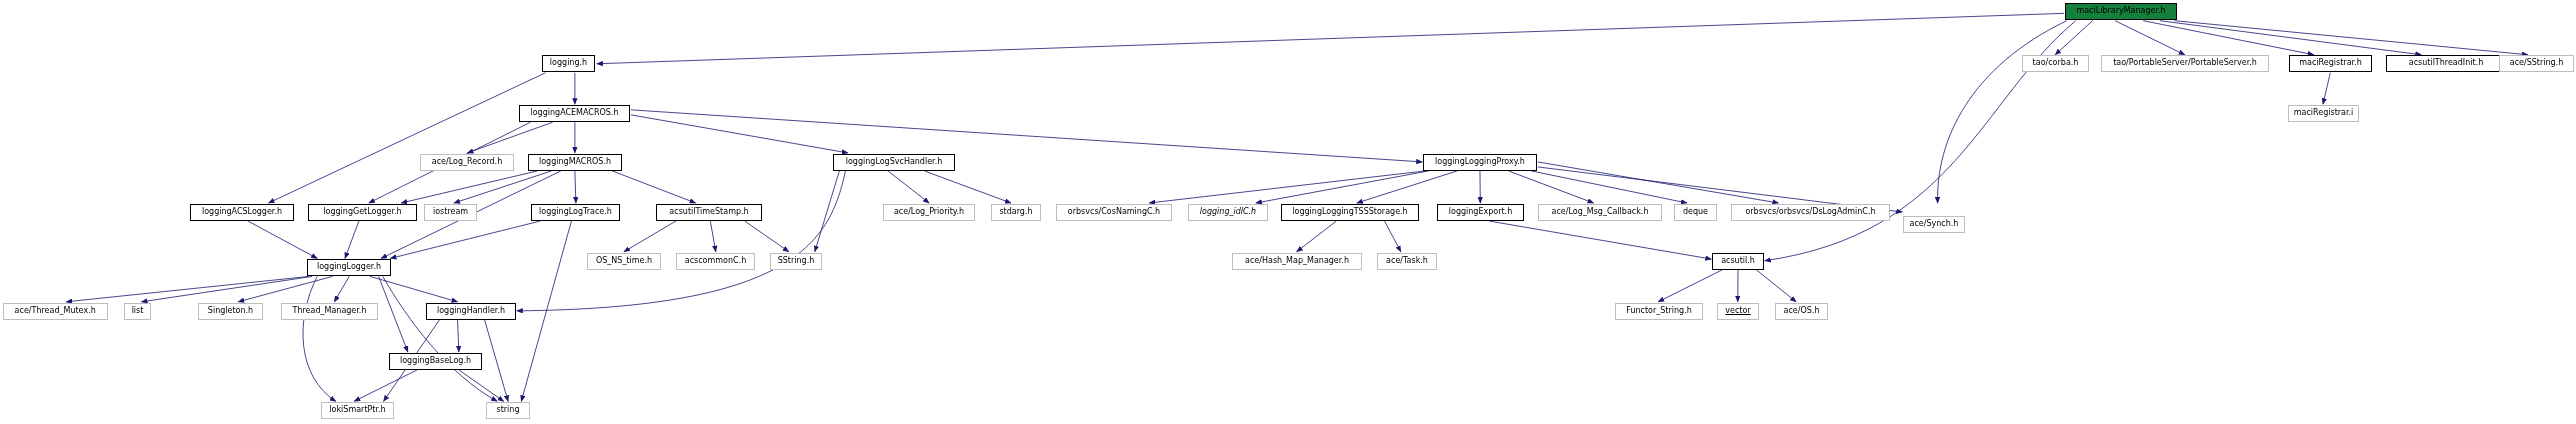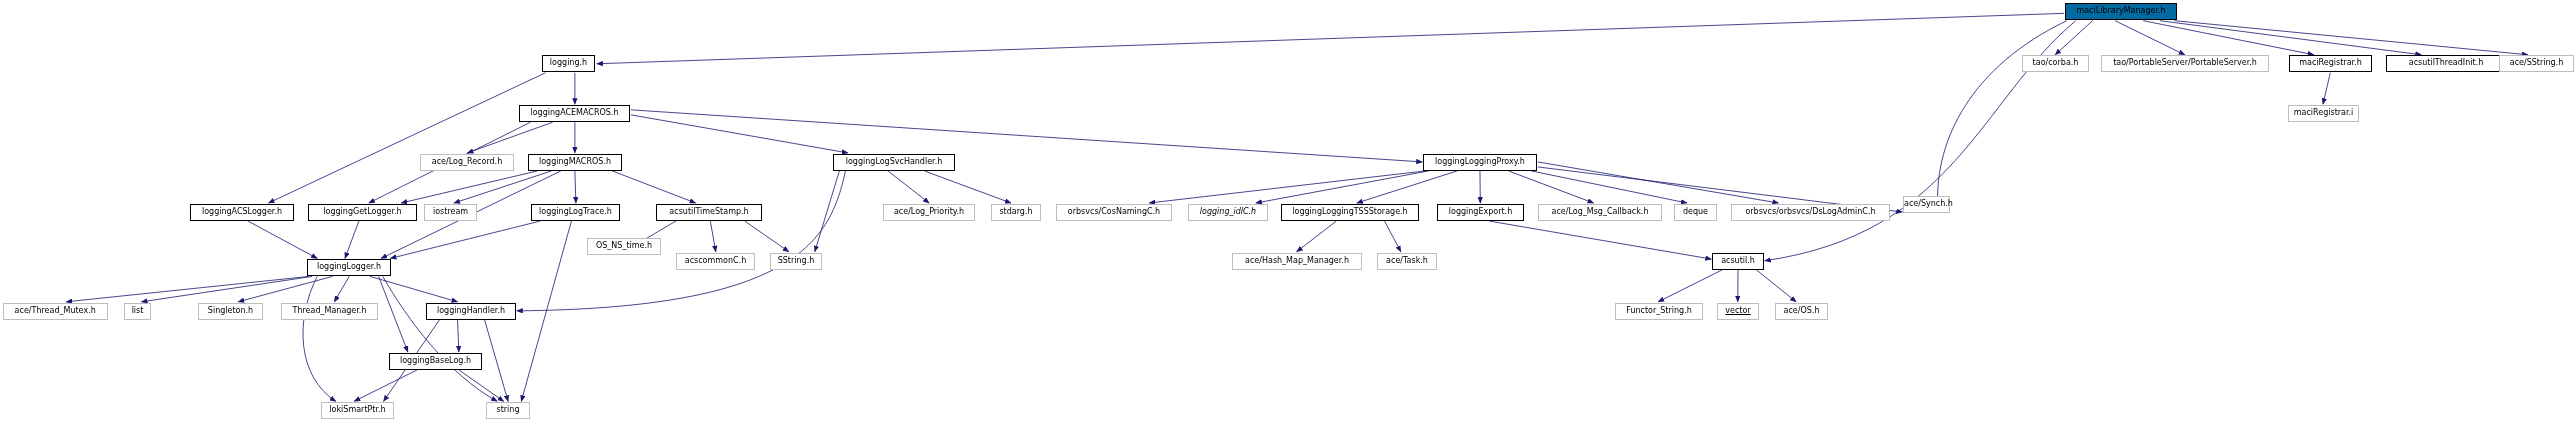--- a/index.html
+++ b/index.html
@@ -3,21 +3,21 @@
 <meta charset="utf-8">
 <style>
   html,body{margin:0;padding:0;background:#ffffff;}
   #stage{position:relative;width:2576px;height:424px;background:#ffffff;overflow:hidden;
          font-family:"DejaVu Sans","Liberation Sans",sans-serif;}
   #edges{position:absolute;left:0;top:0;width:2576px;height:424px;pointer-events:none;}
   .node{position:absolute;height:16.7px;box-sizing:border-box;background:#ffffff;
         border:0.7px solid #000000;text-align:center;line-height:14.7px;font-size:8px;
         color:#000000;white-space:nowrap;cursor:pointer;}
   .node.ext{border:0.7px solid #bdbdbd;cursor:default;}
-  .node.main{background:#0369a1;border:0.7px solid #000000;}
+  .node.main{background:#15803d;border:0.7px solid #000000;}
 </style>
 </head>
 <body>
 
 <div id="stage">
   <svg id="edges" viewBox="0 0 3856 635" xmlns="http://www.w3.org/2000/svg">
       <defs>
         <marker id="arr" markerWidth="10" markerHeight="8" refX="9" refY="4" orient="auto" markerUnits="userSpaceOnUse">
           <path d="M0,0 L10,4 L0,8 z" fill="#191970"></path>
         </marker>
@@ -102,22 +102,22 @@
     <div class="node doc" style="left: 656px; top: 204px; width: 106px;">acsutilTimeStamp.h</div>
     <div class="node ext" style="left: 883px; top: 204px; width: 92px;">ace/Log_Priority.h</div>
     <div class="node ext" style="left: 991px; top: 204px; width: 50px;">stdarg.h</div>
     <div class="node ext" style="left: 1056px; top: 204px; width: 116px;">orbsvcs/CosNamingC.h</div>
     <div class="node ext" style="left: 1188px; top: 204px; width: 80px; font-style: italic;">logging_idlC.h</div>
     <div class="node doc" style="left: 1281px; top: 204px; width: 138px;">loggingLoggingTSSStorage.h</div>
     <div class="node doc" style="left: 1437px; top: 204px; width: 87px;">loggingExport.h</div>
     <div class="node ext" style="left: 1538px; top: 204px; width: 124px;">ace/Log_Msg_Callback.h</div>
     <div class="node ext" style="left: 1674px; top: 204px; width: 43px;">deque</div>
     <div class="node ext" style="left: 1731px; top: 204px; width: 159px;">orbsvcs/orbsvcs/DsLogAdminC.h</div>
-    <div class="node ext" style="left: 1903px; top: 196px; width: 47px;">ace/Synch.h</div>
-    <div class="node ext" style="left: 587px; top: 238px; width: 74px;">OS_NS_time.h</div>
+    <div class="node ext" style="left: 1903px; top: 216px; width: 62px;">ace/Synch.h</div>
+    <div class="node ext" style="left: 587px; top: 253px; width: 74px;">OS_NS_time.h</div>
     <div class="node ext" style="left: 676px; top: 253px; width: 79px;">acscommonC.h</div>
     <div class="node ext" style="left: 770px; top: 253px; width: 52px;">SString.h</div>
     <div class="node ext" style="left: 1232px; top: 253px; width: 130px;">ace/Hash_Map_Manager.h</div>
     <div class="node ext" style="left: 1377px; top: 253px; width: 60px;">ace/Task.h</div>
     <div class="node doc" style="left: 1712px; top: 253px; width: 52px;">acsutil.h</div>
     <div class="node doc" style="left: 307px; top: 259px; width: 84px;">loggingLogger.h</div>
     <div class="node ext" style="left: 2.7px; top: 303px; width: 105px;">ace/Thread_Mutex.h</div>
     <div class="node ext" style="left: 124px; top: 303px; width: 27px;">list</div>
     <div class="node ext" style="left: 198px; top: 303px; width: 65px;">Singleton.h</div>
     <div class="node ext" style="left: 281px; top: 303px; width: 97px;">Thread_Manager.h</div>

